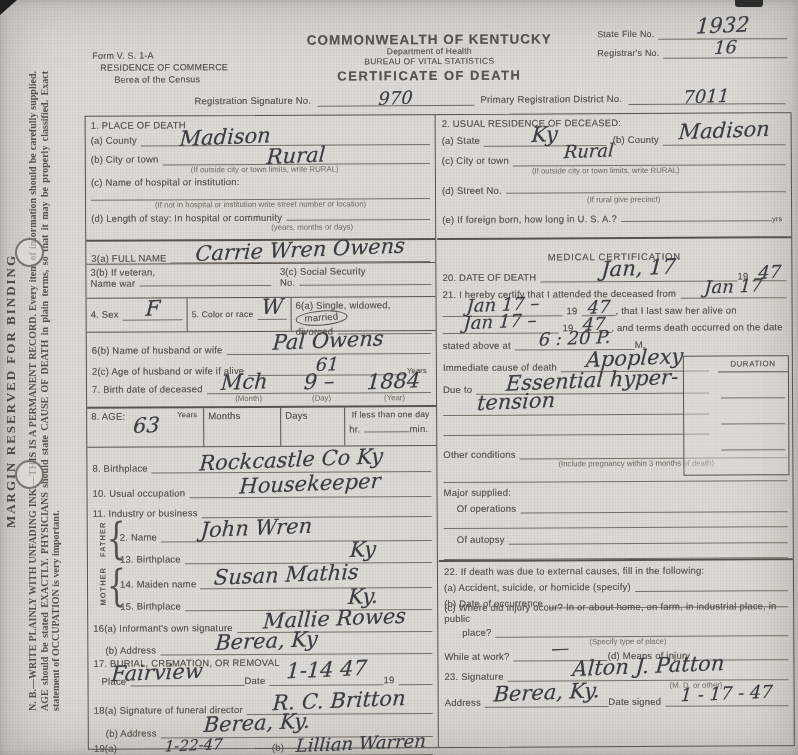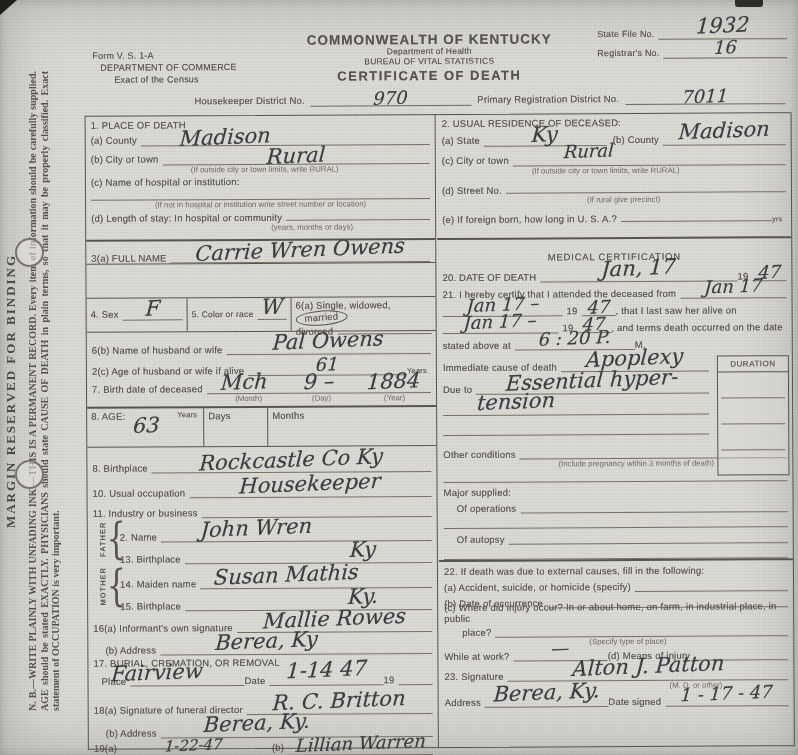--- a/index.html
+++ b/index.html
@@ -98,21 +98,21 @@
 
   .fm-block{display:flex;align-items:center;padding-left:3px;}
   .fm-side{width:24px;display:flex;align-items:center;position:relative;height:100%;}
   .fm-label{transform:rotate(-90deg);font-size:7.5px;letter-spacing:1px;font-weight:bold;
     position:absolute;left:-8px;top:16px;width:40px;text-align:center;}
   .fm-brace{font-family:"DejaVu Serif",serif;font-size:30px;font-weight:100;color:#56534c;
     transform:scaleY(1.45);position:absolute;left:16px;top:2px;}
   .fm-rows{flex:1;}
 
   .duration-box{position:absolute;right:3px;top:242px;width:70px;height:118px;
-    border:1.2px solid #56534c;background:rgba(222,220,214,0.4);}
+    border:1.2px solid #56534c;background:rgba(222,220,214,0.4);padding-left:34px;}
   .duration-box .dt{font-size:8px;text-align:center;padding:3px 0;border-bottom:1px solid #56534c;letter-spacing:0.5px;}
   .duration-box .dl{height:25px;border-bottom:1px solid #756f66;margin:0 3px;}
   .mr-dur{margin-right:78px;}
 
   .r19{display:flex;padding:0 5px;}
   .r19 .half{flex:1;}
 </style>
 </head>
 <body>
 
@@ -127,41 +127,41 @@
     </div>
   </div>
   <div class="hole hole1"></div>
   <div class="hole hole2"></div>
 
   <div class="form-area">
 
     <div class="hdr">
       <div class="hdr-left prt">
         <div>Form V. S. 1-A</div>
-        <div class="l2">DEPARTMENT OF COMMERCE</div>
-        <div class="l3">Exact of the Census</div>
+        <div class="l2">RESIDENCE OF COMMERCE</div>
+        <div class="l3">Berea of the Census</div>
       </div>
       <div class="hdr-center">
         <div class="cw prt">COMMONWEALTH OF KENTUCKY</div>
         <div class="sm prt">Department of Health</div>
         <div class="sm prt">BUREAU OF VITAL STATISTICS</div>
         <div class="title prt">CERTIFICATE OF DEATH</div>
       </div>
       <div class="hdr-right">
         <div class="ln">
           <span class="lbl prt">State File No.</span>
           <span class="blank"><span class="hw hw-xl" style="top:-4px">1932</span></span>
         </div>
         <div class="ln">
           <span class="lbl prt">Registrar's No.</span>
           <span class="blank"><span class="hw hw-lg" style="top:-2px">16</span></span>
         </div>
       </div>
       <div class="regline">
-        <span class="prt">Housekeeper District No.</span>
+        <span class="prt">Registration Signature No.</span>
         <span class="blank"><span class="hw hw-lg">970</span></span>
         <span class="prt">Primary Registration District No.</span>
         <span class="blank"><span class="hw hw-lg">7011</span></span>
       </div>
     </div>
 
     <div class="mainbox">
       <div class="divider"></div>
 
       <div class="col col-left">
@@ -192,20 +192,34 @@
           </div>
           <div class="hint" style="padding-left:185px">(years, months or days)</div>
         </div>
 
         <div class="line bsep" style="height:22px;align-items:flex-end">
           <span class="lbl prt">3(a)   FULL NAME</span>
           <span class="blank" style="overflow:visible;z-index:3"><span class="hw hw-xl" style="top:-3px">Carrie Wren Owens</span></span>
         </div>
 
         <div class="cellrow bsep" style="height:33px">
+          <div class="cell" style="width:52%;border:none">
+            <div class="prt">3(b)   If veteran,</div>
+            <div class="line" style="padding:0">
+                <span class="lbl prt">Name war</span>
+                <span class="blank"></span>
+              </div>
+          </div>
+          <div class="cell" style="flex:1;border:none">
+            <div class="prt">3(c)   Social Security</div>
+            <div class="line" style="padding:0">
+                <span class="lbl prt">No.</span>
+                <span class="blank"></span>
+              </div>
+          </div>
         </div>
 
         <div class="cellrow bsep" style="height:33px">
           <div class="cell" style="width:92px">
             <div class="line" style="padding:8px 0 0 0">
                 <span class="lbl prt">4.   Sex</span>
                 <span class="blank"><span class="hw hw-xl" style="top:-2px">F</span></span>
               </div>
           </div>
           <div class="cell" style="width:95px">
@@ -248,22 +262,30 @@
             <span class="hint" style="flex:1;text-align:center">(Year)</span>
           </div>
         </div>
 
         <div class="cellrow bsep" style="height:38px">
           <div class="cell" style="width:108px">
             <span class="prt">8.   AGE:</span>
             <span class="prt" style="font-size:7.5px;position:absolute;right:6px;top:2px">Years</span>
             <span class="hw hw-xl" style="position:absolute;left:46px;top:16px">63</span>
           </div>
+          <div class="cell" style="width:68px"><span class="prt">Months</span></div>
           <div class="cell" style="width:55px"><span class="prt">Days</span></div>
-          <div class="cell" style="width:68px"><span class="prt">Months</span></div>
+          <div class="cell" style="flex:1">
+            <div class="prt" style="font-size:8.5px;text-align:center">If less than one day</div>
+            <div class="line" style="padding:4px 0 0 0">
+                <span class="lbl prt">hr.</span>
+                <span class="blank"></span>
+                <span class="lbl prt">min.</span>
+              </div>
+          </div>
         </div>
 
         <div class="line" style="height:26px;align-items:flex-end">
           <span class="lbl prt">8.   Birthplace</span>
           <span class="blank"><span class="hw hw-xl" style="top:-3px">Rockcastle Co Ky</span></span>
         </div>
 
         <div class="line" style="height:25px;align-items:flex-end">
           <span class="lbl prt">10.   Usual occupation</span>
           <span class="blank"><span class="hw hw-xl" style="top:-4px">Housekeeper</span></span>

